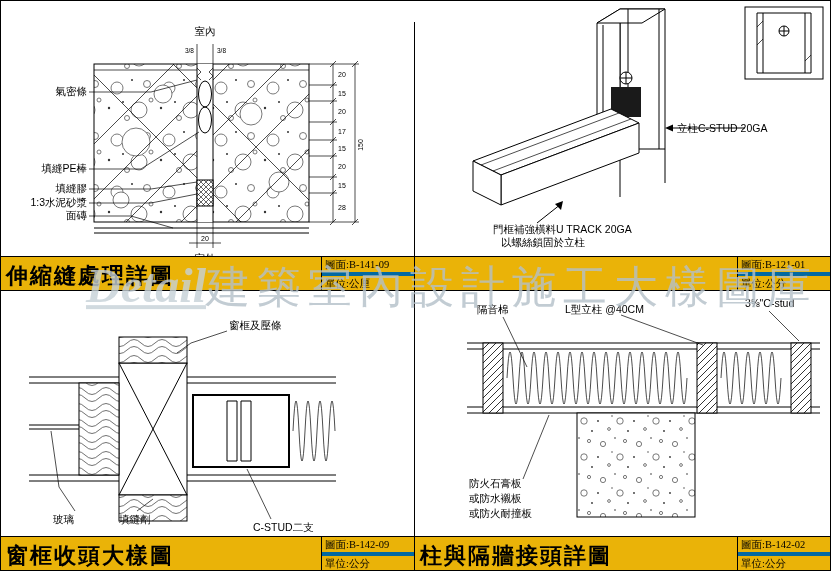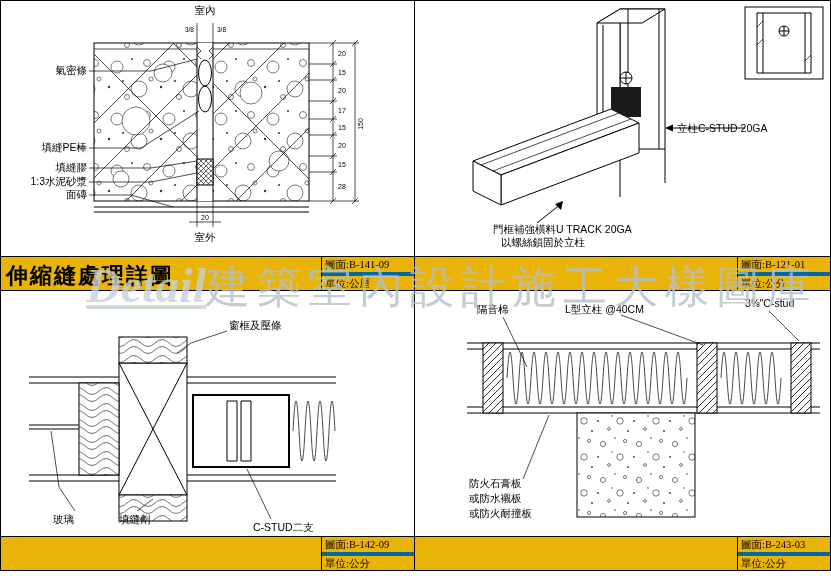--- a/index.html
+++ b/index.html
@@ -1,21 +1,21 @@
 <!DOCTYPE html>
 <html><head>
 <meta charset="utf-8">
 <style>
   html,body{margin:0;padding:0;background:#fff;}
   .page{position:relative;width:831px;height:581px;background:#fff;overflow:hidden;
         font-family:"Liberation Serif",serif;}
   .sheet{position:absolute;left:0;top:0;width:829px;height:569px;border:1px solid #000;
          display:grid;grid-template-columns:414px 415px;grid-template-rows:290px 279px;}
   .cell{position:relative;box-sizing:border-box;background:#fff;}
-  .cell.tl{border-right:1px solid #000;border-bottom:1px solid #000;}
+  .cell.tl{border-right:1px solid #000;border-bottom:1px solid #000;margin-top:21px;}
   .cell.tr{border-bottom:1px solid #000;}
   .cell.bl{border-right:1px solid #000;}
   svg.draw{display:block;}
   .titlebar{position:absolute;left:0;right:0;bottom:0;height:34px;border-top:1px solid #000;
             box-sizing:border-box;display:flex;align-items:stretch;background:#eab308;}
   .title{font-size:22px;font-weight:bold;letter-spacing:2px;padding:4px 2px 0 5px;white-space:nowrap;}
   .infobox{margin-left:auto;width:92px;border-left:1px solid #000;display:flex;flex-direction:column;}
   .inforow{flex:1;font-size:10.5px;line-height:15px;padding-left:3px;white-space:nowrap;}
   .inforow.first{border-bottom:4px solid #0369a1;}
   .watermark{position:absolute;left:86px;top:290px;transform:translateY(-54%);white-space:nowrap;
@@ -280,20 +280,21 @@
           <polyline points="74,220 58,196 50,140"></polyline>
           <polyline points="136,220 152,208"></polyline>
           <polyline points="270,228 246,178"></polyline>
         </g>
         <text class="lbl" x="228" y="38" text-anchor="start">窗框及壓條</text>
         <text class="lbl" x="52" y="232" text-anchor="start">玻璃</text>
         <text class="lbl" x="118" y="232" text-anchor="start">填縫劑</text>
         <text class="lbl" x="252" y="240" text-anchor="start">C-STUD二支</text>
       </svg>
       <div class="titlebar">
+        <div class="title">窗框收頭大樣圖</div>
         <div class="infobox">
           <div class="inforow first">圖面:B-142-09</div>
           <div class="inforow">單位:公分</div>
         </div>
       </div>
     </div>
 
     <div class="cell br">
       <svg class="draw" width="415" height="245" viewBox="0 0 415 245">
         <defs>
@@ -339,22 +340,23 @@
           <line x1="108" y1="188" x2="134" y2="124"></line>
         </g>
         <text class="lbl" x="62" y="22" text-anchor="start">隔音棉</text>
         <text class="lbl" x="150" y="22" text-anchor="start">L型立柱 @40CM</text>
         <text class="lbl" x="330" y="16" text-anchor="start">3⅝"C-stud</text>
         <text class="lbl" x="54" y="196" text-anchor="start">防火石膏板</text>
         <text class="lbl" x="54" y="211" text-anchor="start">或防水襯板</text>
         <text class="lbl" x="54" y="226" text-anchor="start">或防火耐撞板</text>
       </svg>
       <div class="titlebar">
+        <div class="title">柱與隔牆接頭詳圖</div>
         <div class="infobox">
-          <div class="inforow first">圖面:B-243-03</div>
+          <div class="inforow first">圖面:B-142-02</div>
           <div class="inforow">單位:公分</div>
         </div>
       </div>
     </div>
 
   </div>
 
   <div class="watermark">
     <span class="wm-latin">Detail</span><span class="wm-cjk">建築室內設計施工大樣圖庫</span>
   </div>

